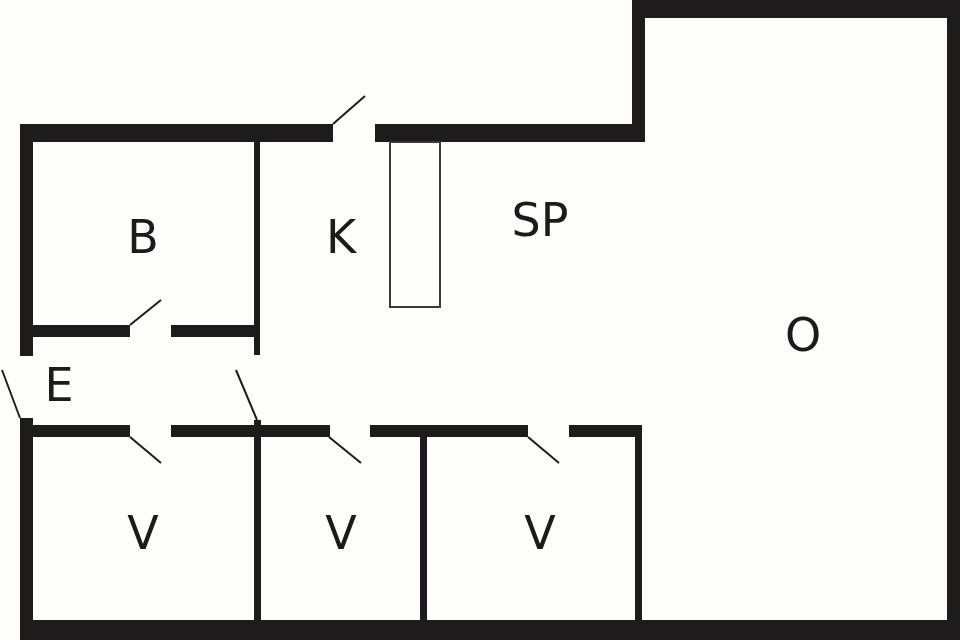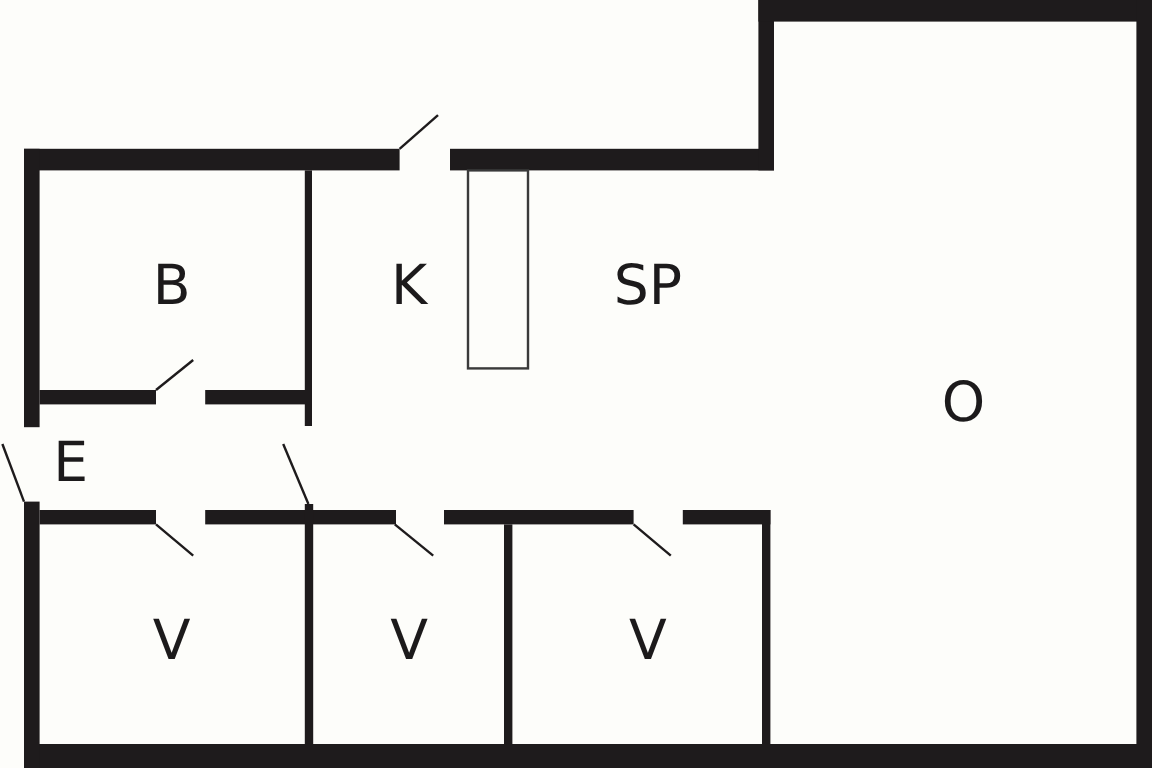--- a/index.html
+++ b/index.html
@@ -57,18 +57,18 @@
     <line x1="528" y1="437" x2="559" y2="463"></line>
   </g>
 
   <g>
     <rect x="390" y="142" width="50" height="165" fill="none" stroke="#3a3a3a" stroke-width="2"></rect>
   </g>
 </svg>
 
 <div class="label" style="left:143px; top:237px;">B</div>
 <div class="label" style="left:341px; top:237px;">K</div>
-<div class="label" style="left:540px; top:237px;">SP</div>
+<div class="label" style="left:540px; top:220px;">SP</div>
 <div class="label" style="left:803px; top:335px;">O</div>
 <div class="label" style="left:59px; top:385px;">E</div>
 <div class="label" style="left:143px; top:533px;">V</div>
 <div class="label" style="left:341px; top:533px;">V</div>
 <div class="label" style="left:540px; top:533px;">V</div>
 
 </body></html>

